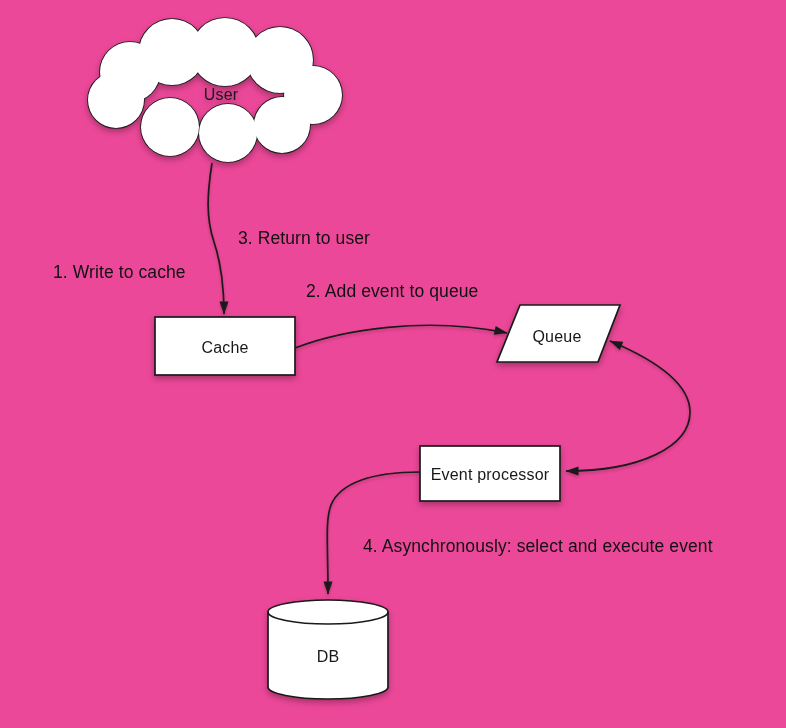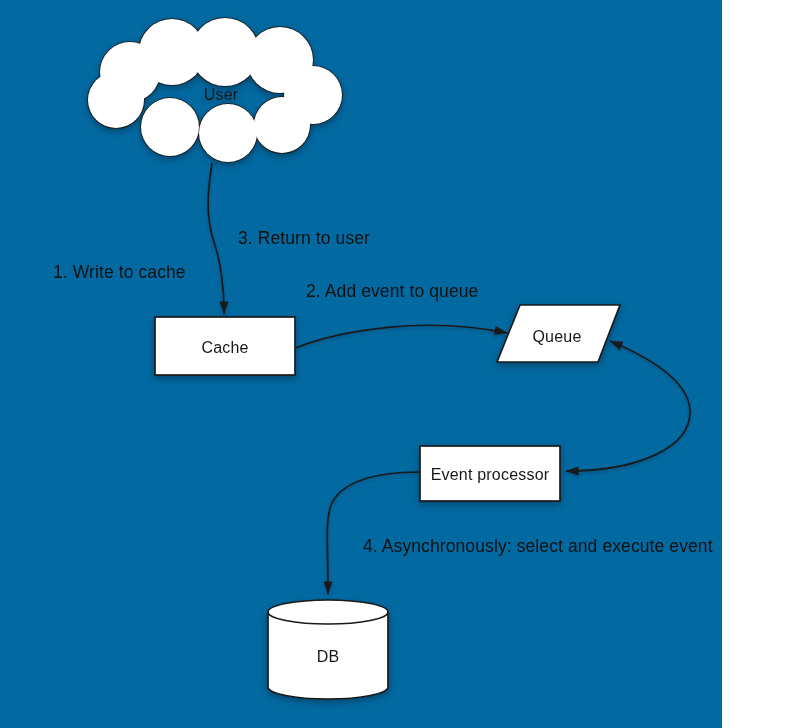--- a/index.html
+++ b/index.html
@@ -3,23 +3,23 @@
 <meta charset="utf-8">
 <style>
   html, body {
     margin: 0;
     padding: 0;
     background: #ffffff;
     font-family: "Liberation Sans", "DejaVu Sans", sans-serif;
   }
   .canvas {
     position: relative;
-    width: 722px;
+    width: 786px;
     height: 728px;
-    background: #0369a1;
+    background: #ec4899;
     overflow: hidden;
   }
   svg { display: block; }
   .node-shadow { filter: drop-shadow(0px 3px 3px rgba(0,0,0,0.30)); }
   .edge-shadow { filter: drop-shadow(0px 2px 1.5px rgba(0,0,0,0.22)); }
   .shape-stroke {
     stroke: #1a1a1a;
     stroke-width: 1.7;
     fill: #ffffff;
   }

